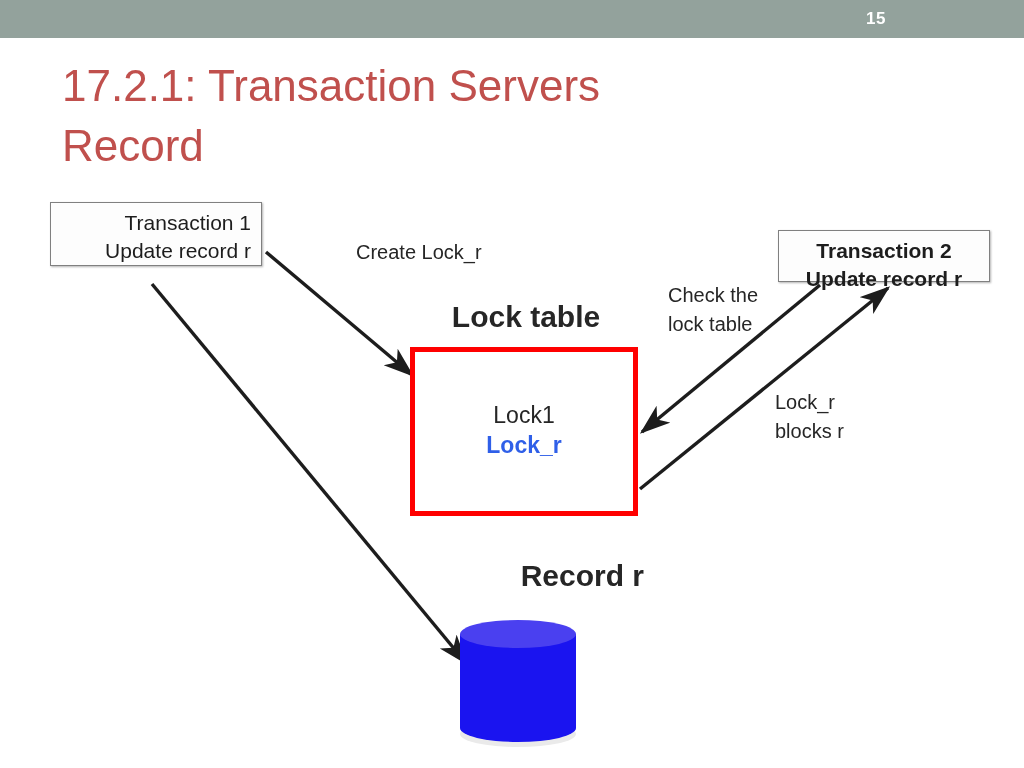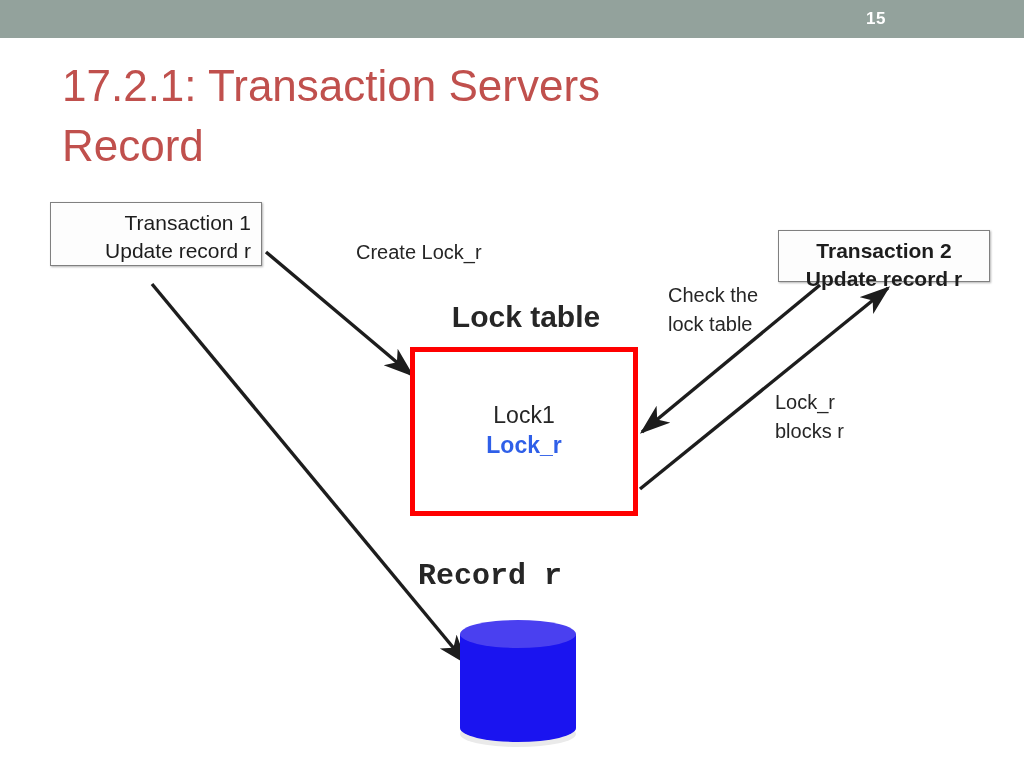--- a/index.html
+++ b/index.html
@@ -136,26 +136,25 @@
   #label-check-table  { left: 668px; top: 281px; }
   #label-blocks       { left: 775px; top: 388px; }
   #label-process      { left: 163px; top: 535px; }
 
   
   #record-heading {
     position: absolute;
     left: 418px;
     top: 557px;
     width: 226px;
-    text-align: left;
+    text-align: right;
     color: #262626;
     font-size: 30px;
     font-weight: bold;
     line-height: 38px;
-    font-family: Liberation Mono, monospace;
   }
   #record-cylinder {
     position: absolute;
     left: 458px;
     top: 612px;
     width: 120px;
     height: 138px;
   }
 
   

